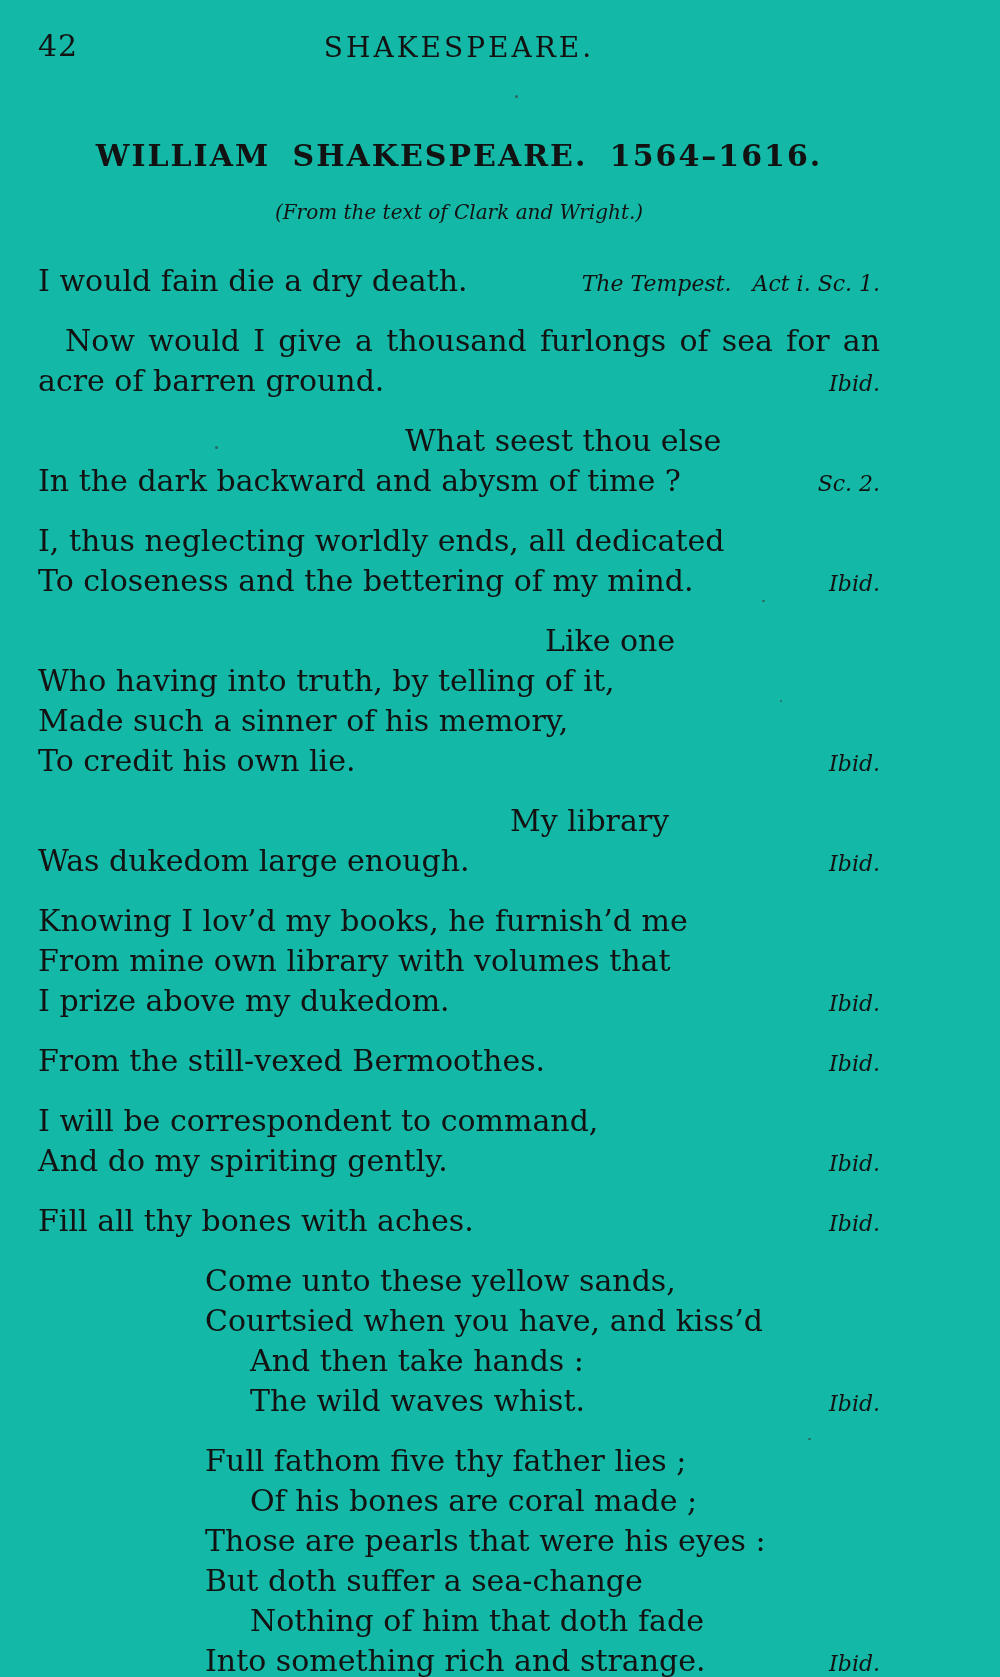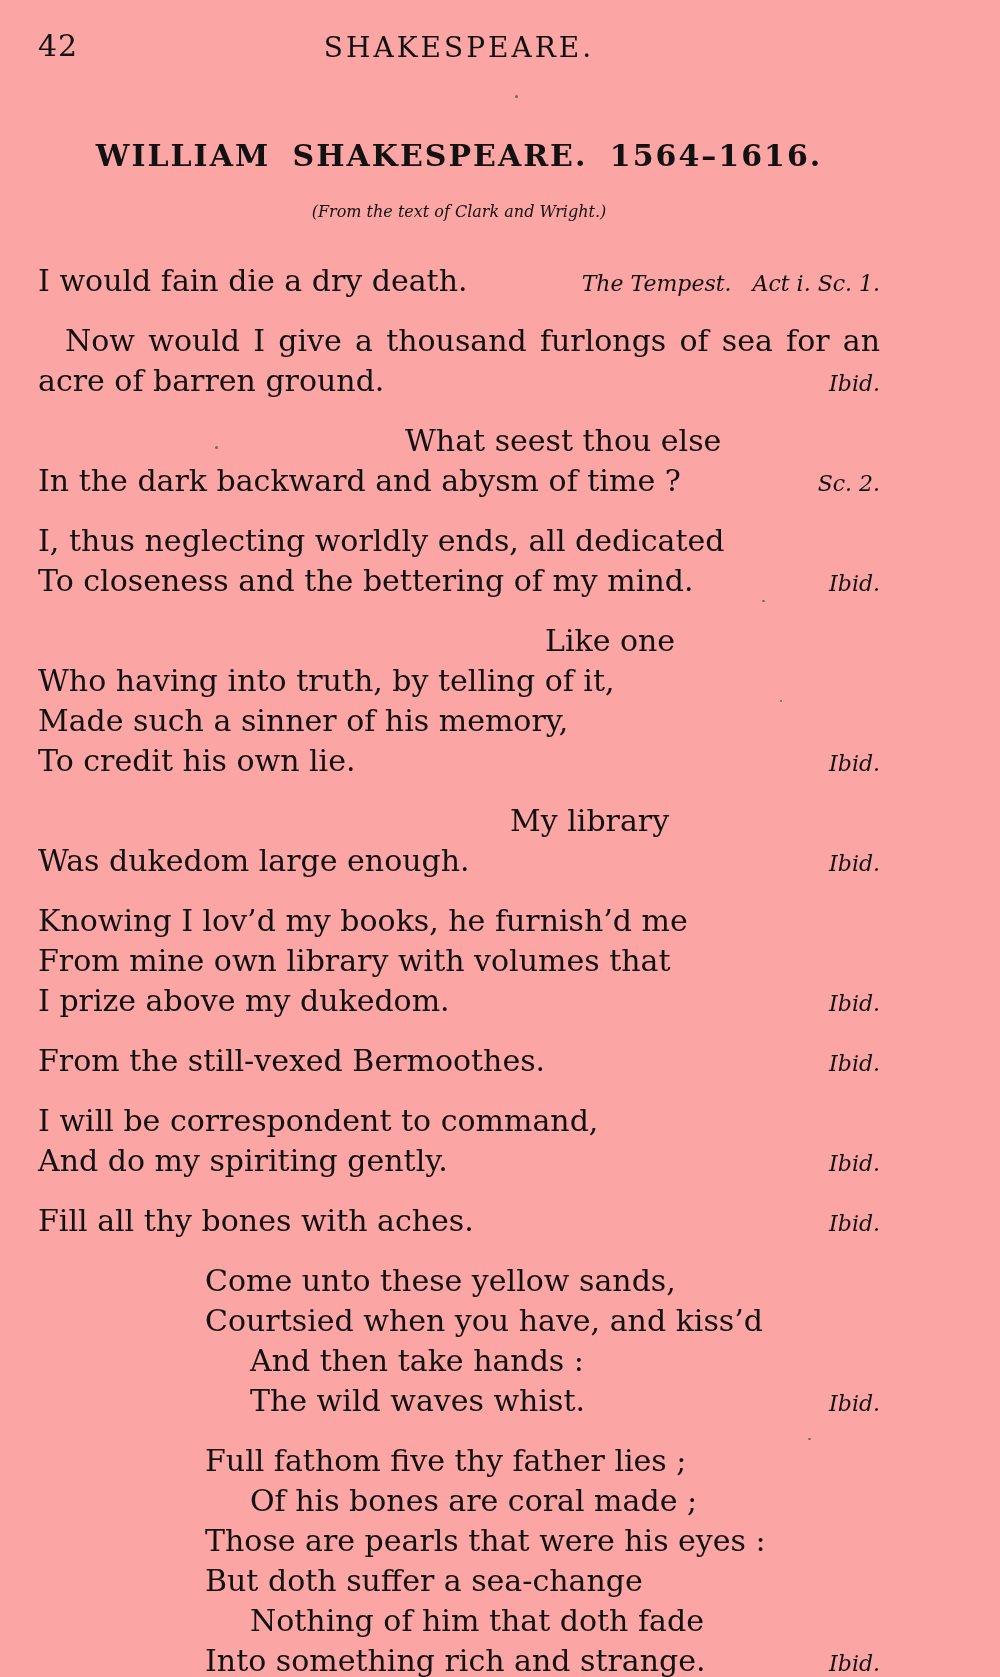--- a/index.html
+++ b/index.html
@@ -4,21 +4,21 @@
 <style>
   html, body {
     margin: 0;
     padding: 0;
     background: #ffffff;
   }
   .page {
     position: relative;
     width: 1000px;
     height: 1677px;
-    background: #fca5a5;
+    background: #14b8a6;
     color: #121212;
     font-family: "DejaVu Serif", "Liberation Serif", serif;
     overflow: hidden;
     box-sizing: border-box;
     padding: 28px 120px 0 38px;
   }
   
   .running-header {
     position: relative;
     height: 40px;
@@ -44,21 +44,21 @@
     font-size: 30px;
     font-weight: bold;
     letter-spacing: 2px;
     word-spacing: 10px;
     line-height: 42px;
   }
   .source-note {
     margin: 20px 0 0 0;
     text-align: center;
     font-style: italic;
-    font-size: 16px;
+    font-size: 20px;
     line-height: 30px;
   }
   
   .quotes {
     margin-top: 34px;
   }
   .q {
     margin-bottom: 17px;
     font-size: 30px;
   }

